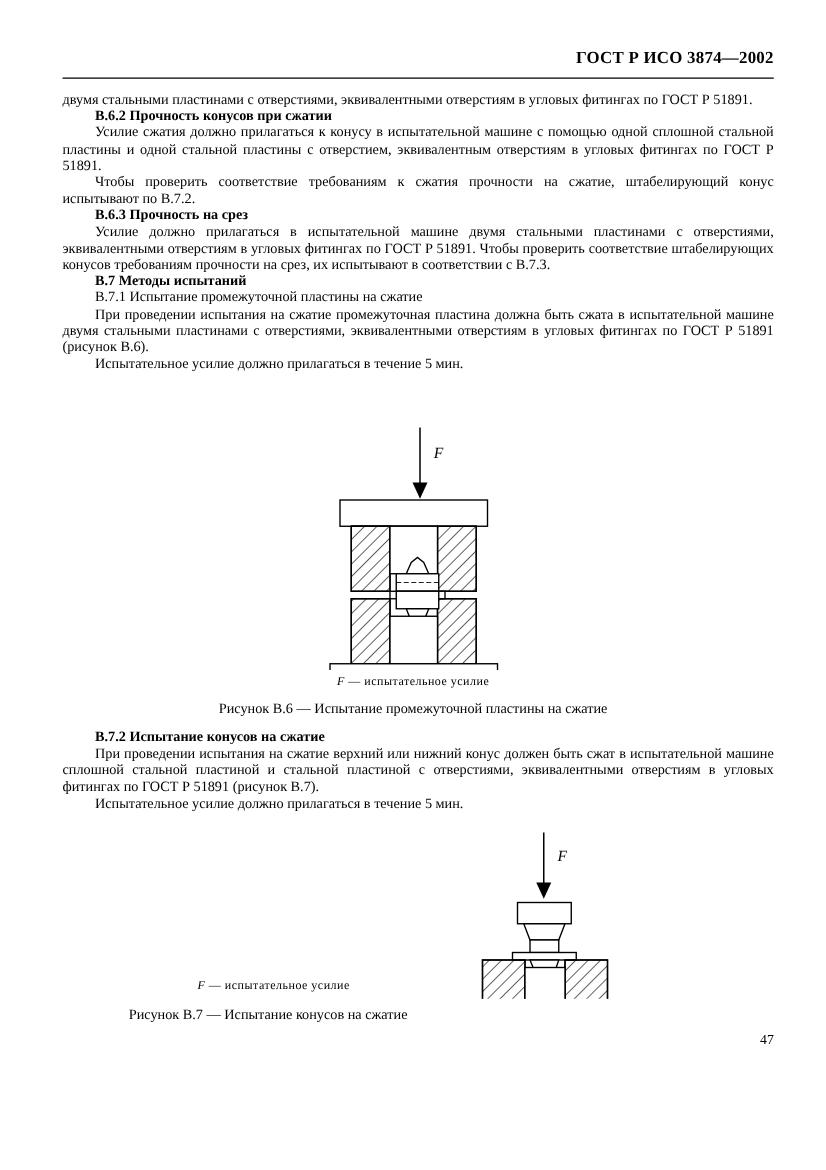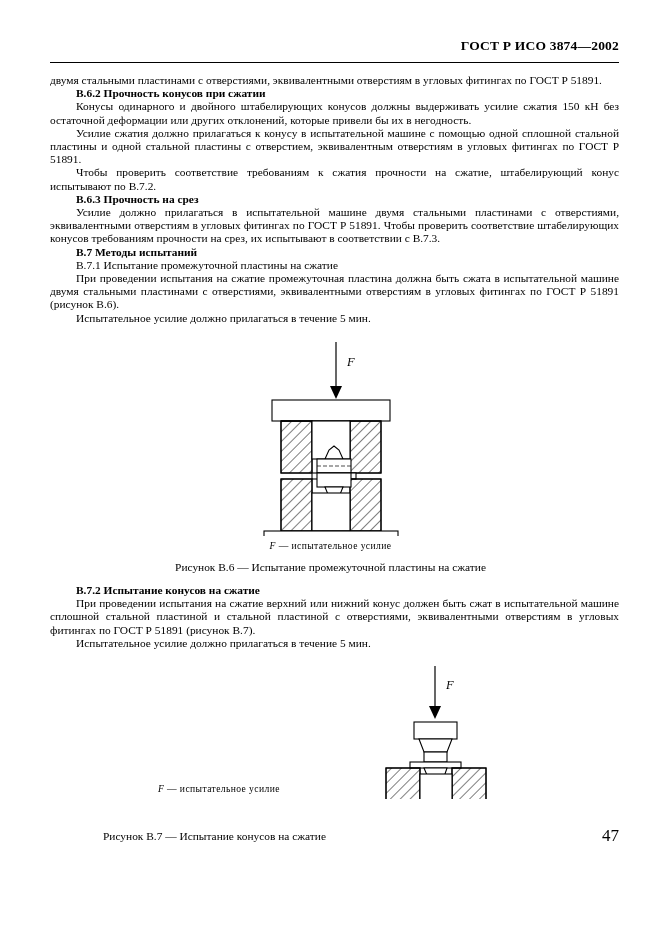--- a/index.html
+++ b/index.html
@@ -84,35 +84,34 @@
     font-size: 11.4px;
   }
   .svg-wrap { width: 661px; display: block; }
   
   .page-number {
     position: absolute;
     left: 50px;
     width: 569px;
     top: 826px;
     text-align: right;
-    font-size: 17px;
+    font-size: 11px;
   }
 </style>
 </head>
 <body>
 
 <div class="page">
 
   <div class="header">ГОСТ Р ИСО 3874—2002</div>
   <div class="header-rule"></div>
 
   <div class="content">
     <p>двумя стальными пластинами с отверстиями, эквивалентными отверстиям в угловых фитингах по ГОСТ Р 51891.</p>
     <p class="head">B.6.2  Прочность конусов при сжатии</p>
-    <p class="indent">Конусы одинарного и двойного штабелирующих конусов должны выдерживать усилие сжатия 150 кН без остаточной деформации или других отклонений, которые привели бы их в негодность.</p>
     <p class="indent">Усилие сжатия должно прилагаться к конусу в испытательной машине с помощью одной сплошной стальной пластины и одной стальной пластины с отверстием, эквивалентным отверстиям в угловых фитингах по ГОСТ Р 51891.</p>
     <p class="indent">Чтобы проверить соответствие требованиям к сжатия прочности на сжатие, штабелирующий конус испытывают по B.7.2.</p>
     <p class="head">B.6.3  Прочность на срез</p>
     <p class="indent">Усилие должно прилагаться в испытательной машине двумя стальными пластинами с отверстиями, эквивалентными отверстиям в угловых фитингах по ГОСТ Р 51891. Чтобы проверить соответствие штабелирующих конусов требованиям прочности на срез, их испытывают в соответствии с B.7.3.</p>
     <p class="head">B.7  Методы испытаний</p>
     <p class="sub">B.7.1  Испытание промежуточной пластины на сжатие</p>
     <p class="indent">При проведении испытания на сжатие промежуточная пластина должна быть сжата в испытательной машине двумя стальными пластинами с отверстиями, эквивалентными отверстиям в угловых фитингах по ГОСТ Р 51891 (рисунок B.6).</p>
     <p class="indent">Испытательное усилие должно прилагаться в течение 5 мин.</p>
   </div>
 
@@ -218,18 +217,18 @@
     </svg>
   </div>
 
   <div class="figure" style="top:783px;">
     <div class="fig-legend" style="text-align:left; padding-left:158px;">
       <span class="ital">F</span>
       <span>— испытательное усилие</span>
     </div>
   </div>
   <div class="figure" style="top:806px;">
-    <div class="fig-caption" style="text-align:left; padding-left:103px;margin-top:24px;">Рисунок B.7 — Испытание конусов на сжатие</div>
+    <div class="fig-caption" style="text-align:left; padding-left:103px;">Рисунок B.7 — Испытание конусов на сжатие</div>
   </div>
 
   <div class="page-number">47</div>
 
 </div>
 
 </body></html>

